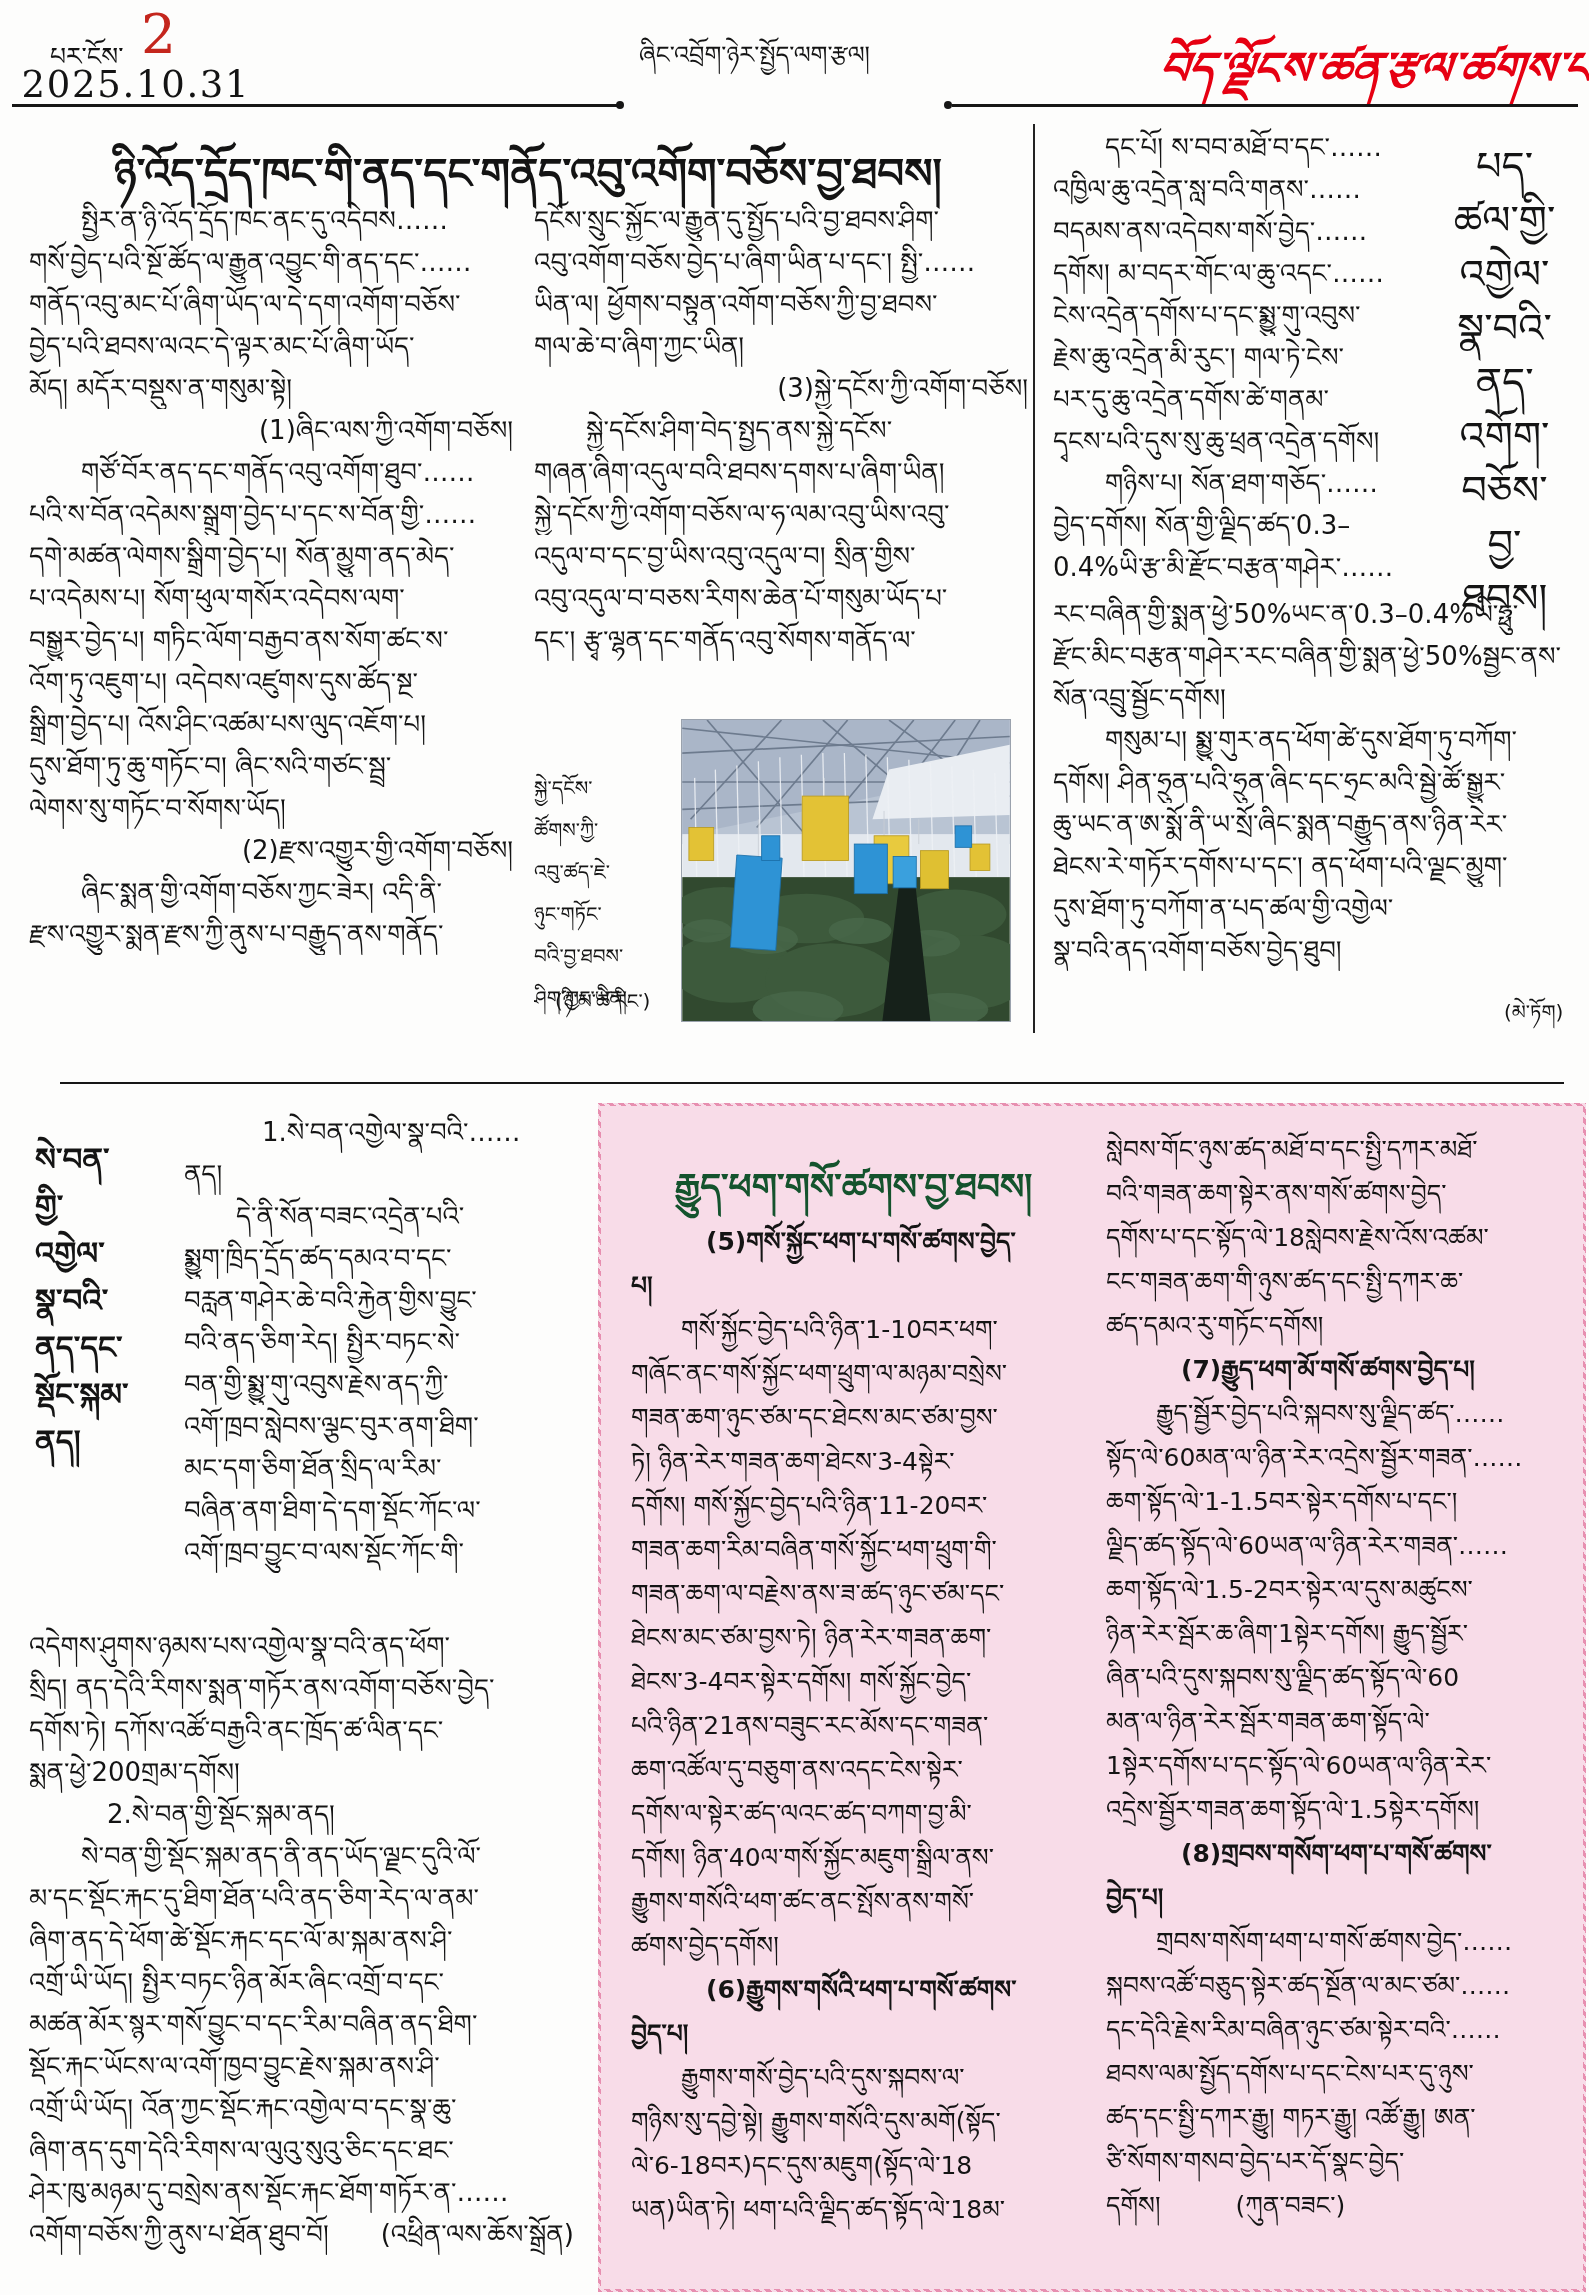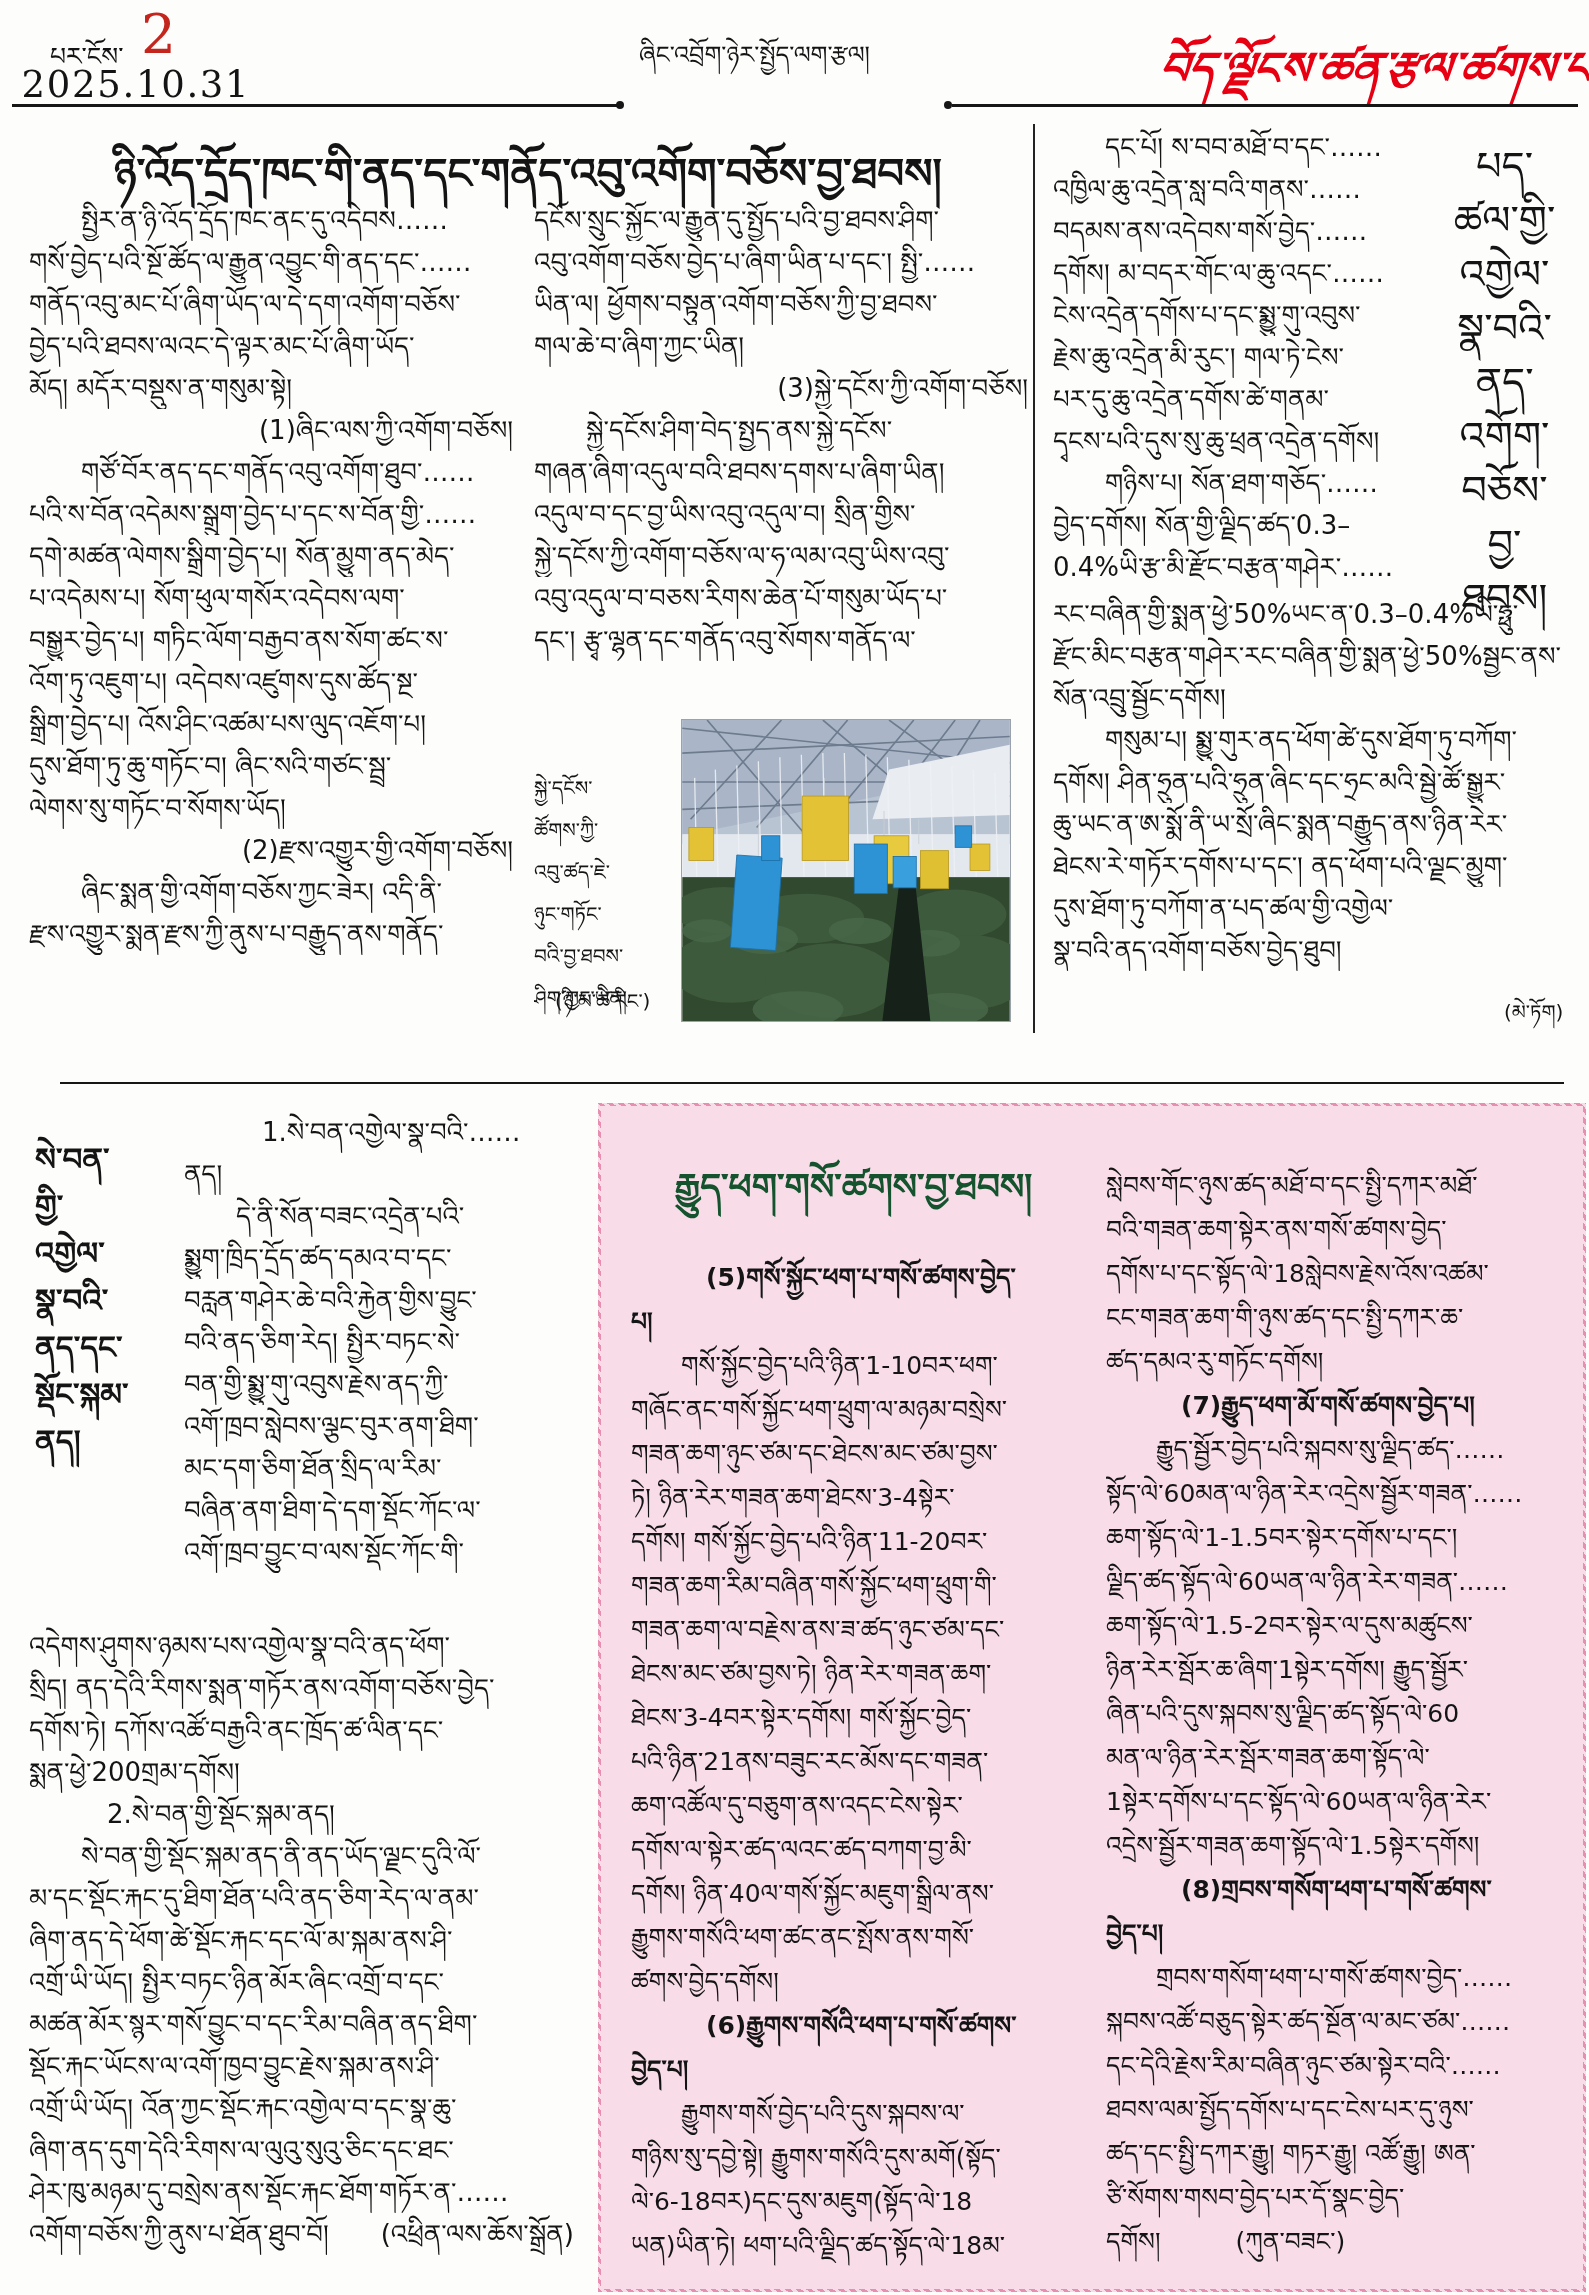--- a/index.html
+++ b/index.html
@@ -21,21 +21,21 @@
   .col .h{text-align:right;}
   .smallby{font-size:20px;white-space:nowrap;margin-left:23px;}
   .vtitle{font-size:40px;line-height:54px;font-weight:500;text-align:center;}
   .vtitle div{white-space:nowrap;}
   .vtitle2{font-size:31px;line-height:47px;font-weight:700;text-align:left;}
   .vrule{width:1.7px;background:#222;}
   
   .pinkbox{background:#f8dce8;border:3.3px solid transparent;
      border-image:repeating-linear-gradient(45deg,#e78fb0 0 4.1px,#f8dce8 4.1px 7.5px) 4;}
   .pinktitle{font-size:36px;font-weight:bold;text-align:center;white-space:nowrap;}
-  .pcol{font-size:25px;line-height:44px;margin-top:36px;}
+  .pcol{font-size:25px;line-height:44px;}
   .pcol div{white-space:nowrap;overflow:hidden;}
   .pcol .bh{font-weight:bold;}
   .photoframe{border:0.8px solid #9aa2ad;}
 </style>
 </head>
 <body>
 
 <div class="abs" style="left:50px;top:28px">
   <span class="pagelabel">པར་ངོས་</span>
 </div>
@@ -71,22 +71,22 @@
     <div>རྫས་འགྱུར་སྨན་རྫས་ཀྱི་ནུས་པ་བརྒྱུད་ནས་གནོད་</div>
   </div>
 <div class="abs col" style="left:534px;top:199px;width:494px">
     <div>དངོས་སྲུང་སྐྱོང་ལ་རྒྱུན་དུ་སྤྱོད་པའི་བྱ་ཐབས་ཤིག་</div>
     <div>འབུ་འགོག་བཅོས་བྱེད་པ་ཞིག་ཡིན་པ་དང་། སྤྱི་……</div>
     <div>ཡིན་ལ། ཕྱོགས་བསྟུན་འགོག་བཅོས་ཀྱི་བྱ་ཐབས་</div>
     <div>གལ་ཆེ་བ་ཞིག་ཀྱང་ཡིན།</div>
     <div class="h">(3)སྐྱེ་དངོས་ཀྱི་འགོག་བཅོས།</div>
     <div>　　སྐྱེ་དངོས་ཤིག་བེད་སྤྱད་ནས་སྐྱེ་དངོས་</div>
     <div>གཞན་ཞིག་འདུལ་བའི་ཐབས་དགས་པ་ཞིག་ཡིན།</div>
+    <div>སྐྱེ་དངོས་ཀྱི་འགོག་བཅོས་ལ་ཧ་ལམ་འབུ་ཡིས་འབུ་</div>
     <div>འདུལ་བ་དང་བྱ་ཡིས་འབུ་འདུལ་བ། སྲིན་གྱིས་</div>
-    <div>སྐྱེ་དངོས་ཀྱི་འགོག་བཅོས་ལ་ཧ་ལམ་འབུ་ཡིས་འབུ་</div>
     <div>འབུ་འདུལ་བ་བཅས་རིགས་ཆེན་པོ་གསུམ་ཡོད་པ་</div>
     <div>དང་། རྩྭ་ལྷན་དང་གནོད་འབུ་སོགས་གནོད་ལ་</div>
   </div>
 
 <div class="abs col" style="left:534px;top:767px;width:139px;font-size:20px">
     <div>སྐྱེ་དངོས་</div>
     <div>ཚོགས་ཀྱི་</div>
     <div>འབུ་ཚད་ཇེ་</div>
     <div>ཉུང་གཏོང་</div>
     <div>བའི་བྱ་ཐབས་</div>

